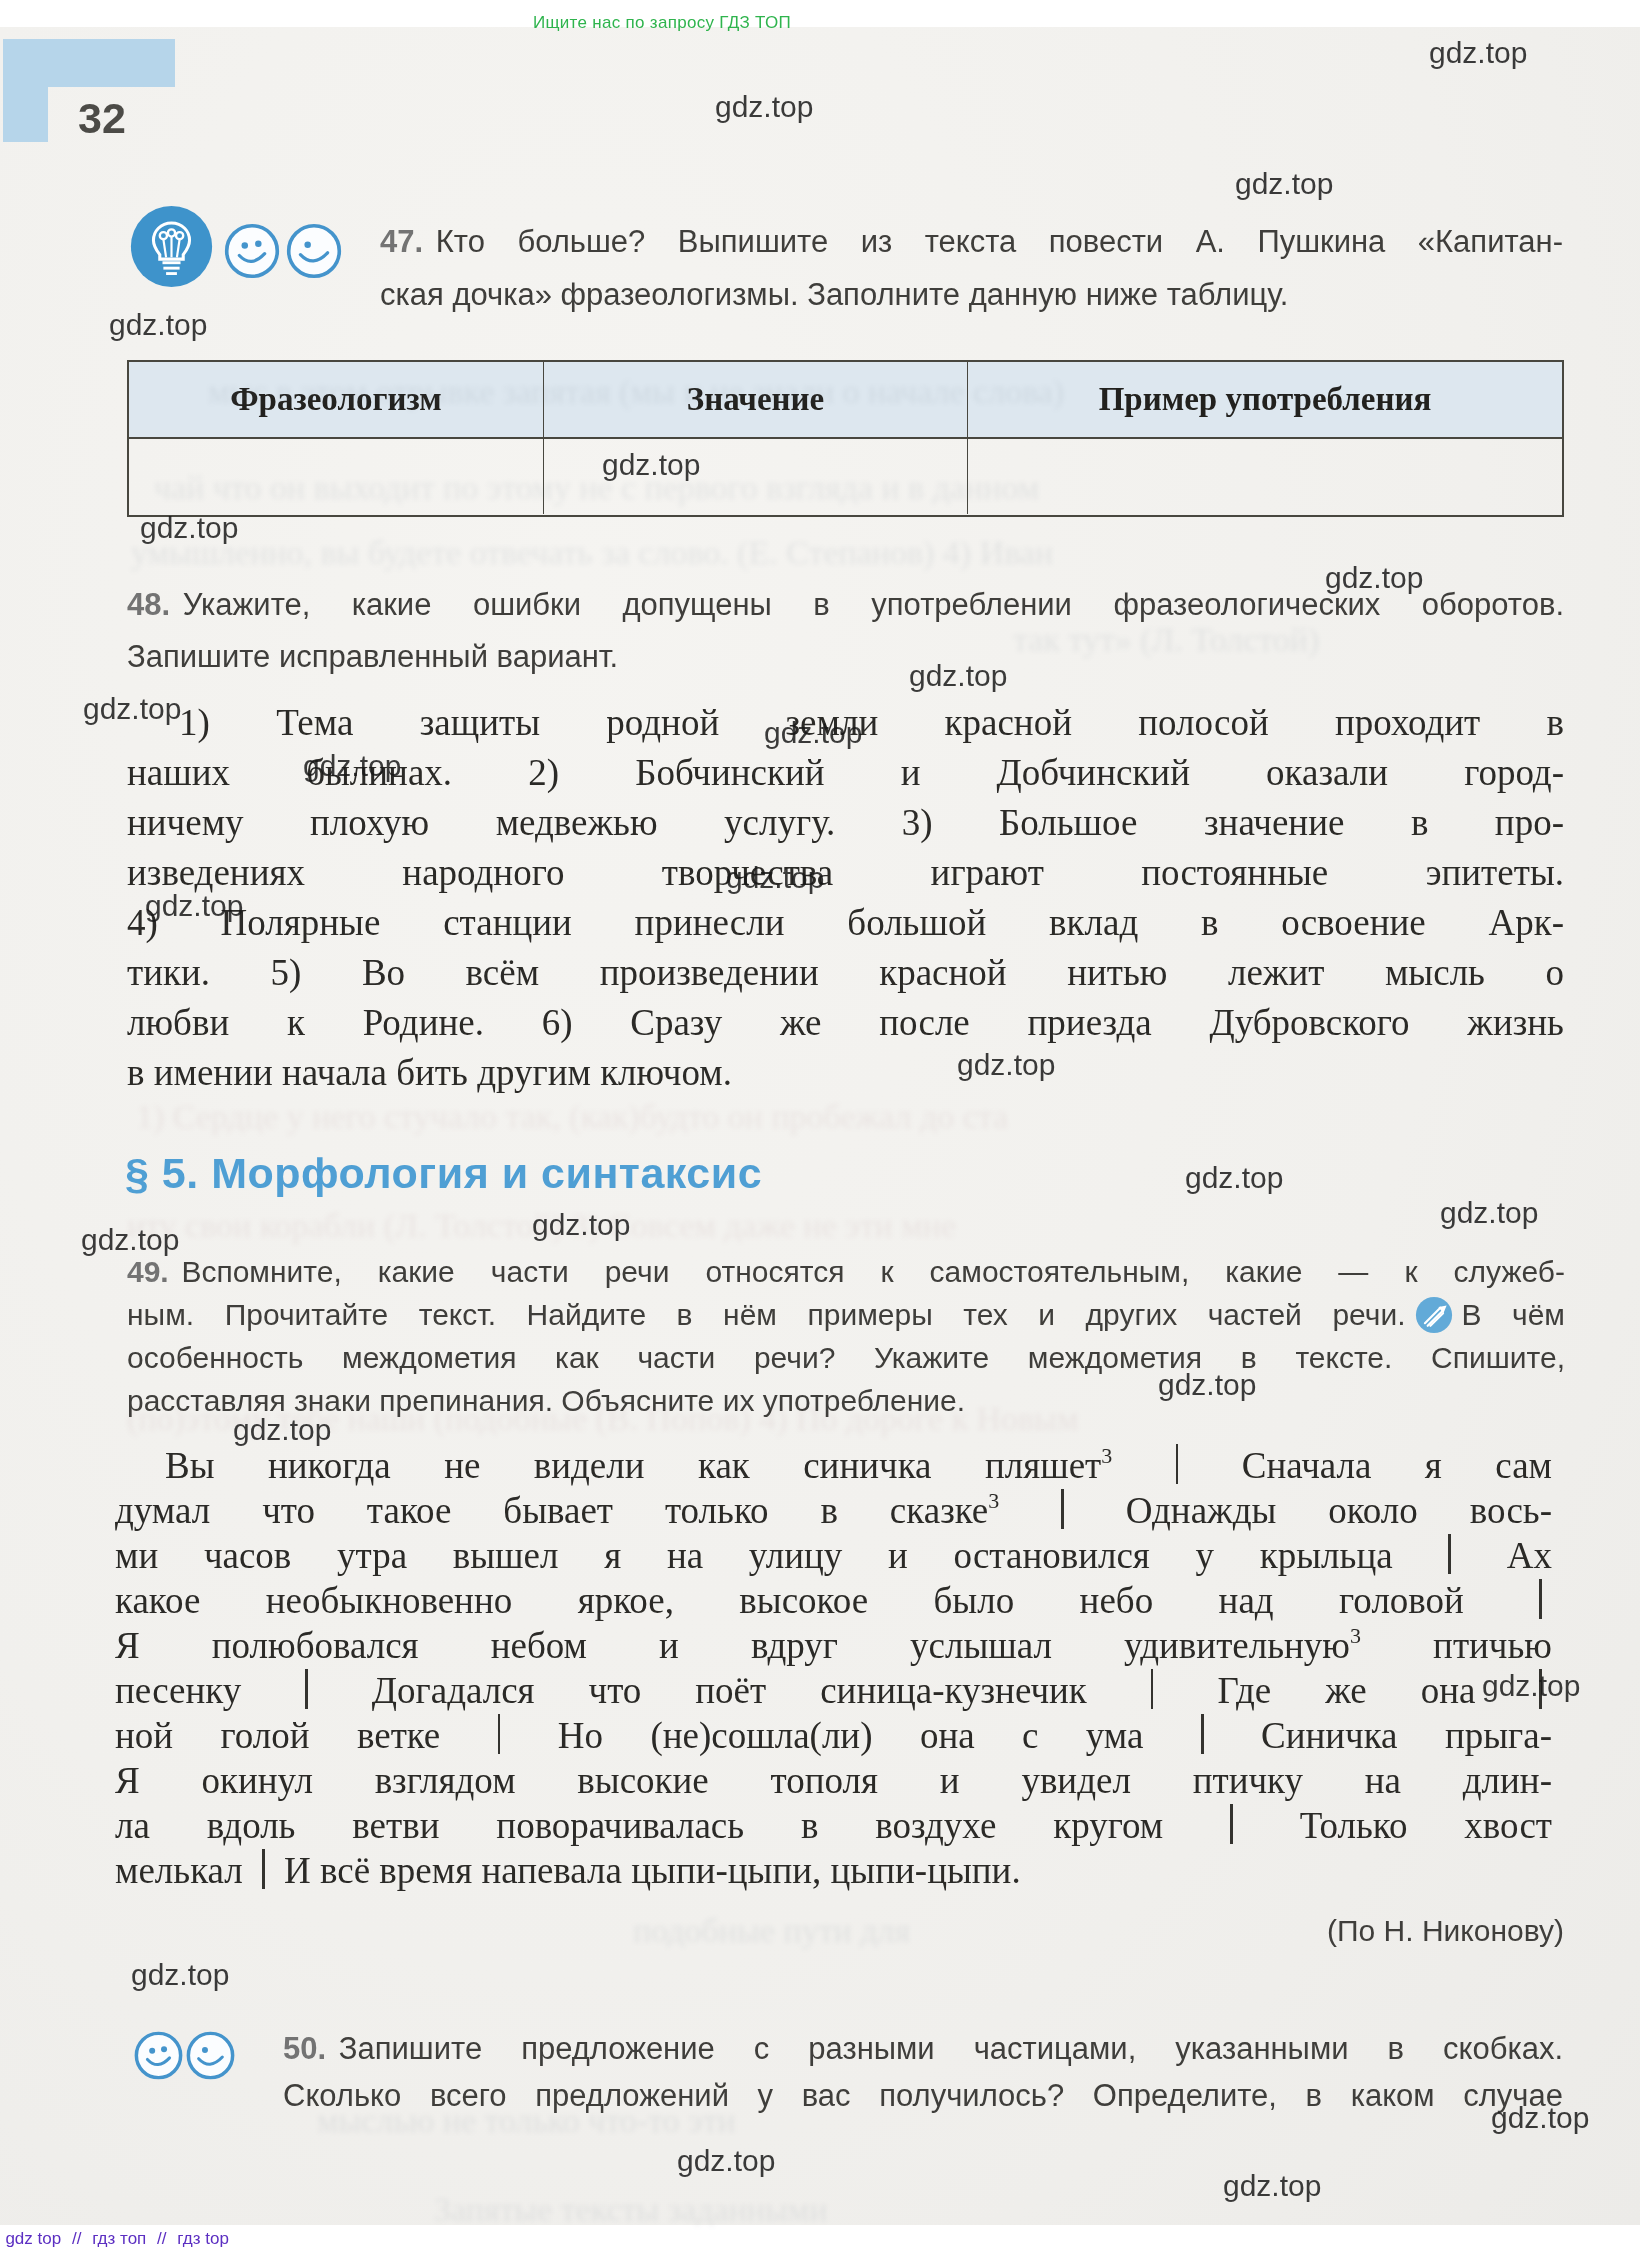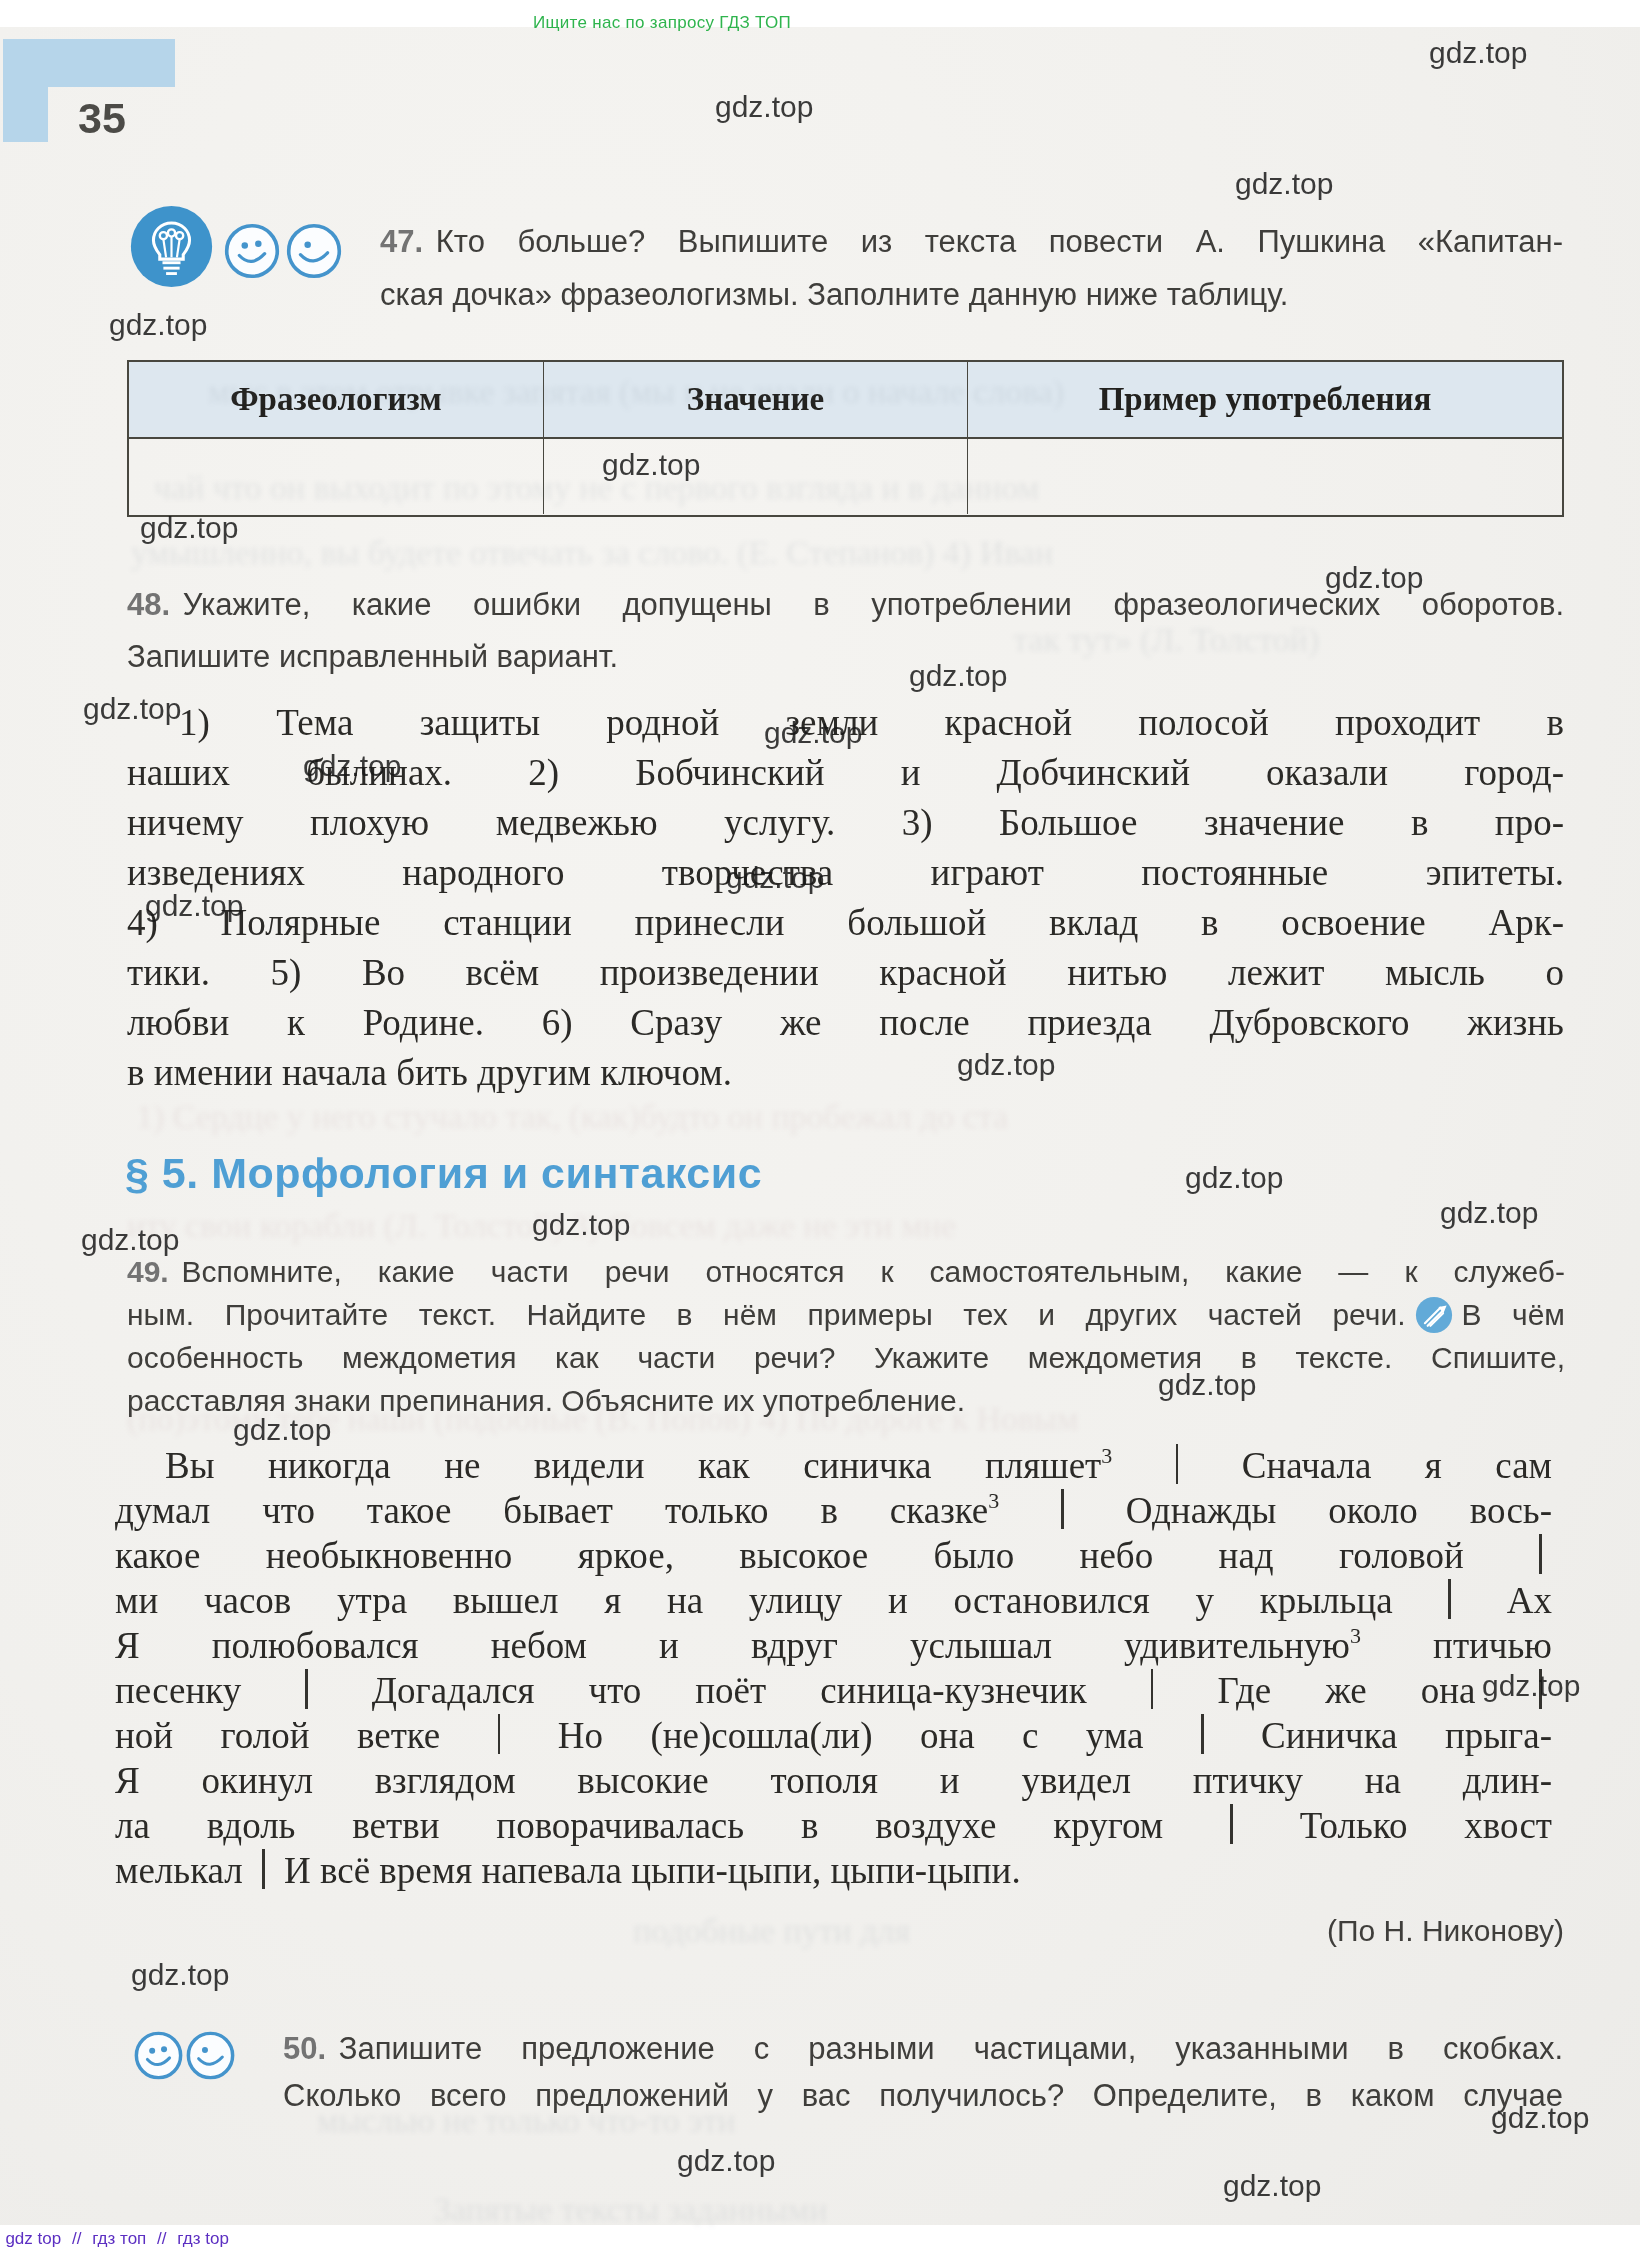--- a/index.html
+++ b/index.html
@@ -81,21 +81,21 @@
 <body>
 
 <div class="paper"></div>
 
 <div class="banner">
   <span>Ищите нас по запросу ГДЗ ТОП</span>
 </div>
 
 <div class="corner-h"></div>
 <div class="corner-v"></div>
-<div class="pagenum">35</div>
+<div class="pagenum">32</div>
 
 <svg class="abs-icon" style="left:130px;top:205px;" width="83" height="83" viewBox="0 0 92 92">
   <circle cx="46" cy="46" r="45" fill="#3e93cb"></circle>
   <path d="M46 20 c-12 0 -20 9 -20 19 c0 7 4 12 7 16 l0 5 l26 0 l0 -5 c3 -4 7 -9 7 -16 c0 -10 -8 -19 -20 -19 z" fill="none" stroke="#ffffff" stroke-width="3.4"></path>
   <circle cx="37" cy="34" r="4" fill="none" stroke="#ffffff" stroke-width="2.6"></circle>
   <circle cx="46" cy="31" r="4" fill="none" stroke="#ffffff" stroke-width="2.6"></circle>
   <circle cx="55" cy="34" r="4" fill="none" stroke="#ffffff" stroke-width="2.6"></circle>
   <line x1="37" y1="38" x2="40" y2="58" stroke="#ffffff" stroke-width="2.4"></line>
   <line x1="46" y1="35" x2="46" y2="58" stroke="#ffffff" stroke-width="2.4"></line>
   <line x1="55" y1="38" x2="52" y2="58" stroke="#ffffff" stroke-width="2.4"></line>
@@ -162,22 +162,22 @@
           <path d="M28 13 L33 12 L31 17 Z" fill="#ffffff"></path>
         </g>
       </svg><span>В чём</span></div>
   <div class="jline">особенность междометия как части речи? Укажите междометия в тексте. Спишите,</div>
   <div class="lline">расставляя знаки препинания. Объясните их употребление.</div>
 </div>
 
 <div class="tblock serif passage" id="passage">
     <div class="jline" style="text-indent: 50px;">Вы никогда не видели как синичка пляшет<sup class="s3">3</sup> <span class="vbar"></span> Сначала я сам</div>
     <div class="jline">думал что такое бывает только в сказке<sup class="s3">3</sup> <span class="vbar"></span> Однажды около вось-</div>
+    <div class="jline">ми часов утра вышел я на улицу и остановился у крыльца <span class="vbar"></span> Ах</div>
     <div class="jline">какое необыкновенно яркое, высокое было небо над головой <span class="vbar"></span></div>
-    <div class="jline">ми часов утра вышел я на улицу и остановился у крыльца <span class="vbar"></span> Ах</div>
     <div class="jline">Я полюбовался небом и вдруг услышал удивительную<sup class="s3">3</sup> птичью</div>
     <div class="jline">песенку <span class="vbar"></span> Догадался что поёт синица-кузнечик <span class="vbar"></span> Где же она <span class="vbar"></span></div>
     <div class="jline">ной голой ветке <span class="vbar"></span> Но (не)сошла(ли) она с ума <span class="vbar"></span> Синичка прыга-</div>
     <div class="jline">Я окинул взглядом высокие тополя и увидел птичку на длин-</div>
     <div class="jline">ла вдоль ветви поворачивалась в воздухе кругом <span class="vbar"></span> Только хвост</div>
     <div class="lline">мелькал <span class="vbar"></span> И всё время напевала цыпи-цыпи, цыпи-цыпи.</div>
   </div>
 <div class="tblock attrib">(По Н. Никонову)</div>
 
 <svg class="abs-icon" style="left:134px;top:2031px;" width="49" height="49" viewBox="0 0 62 62">

